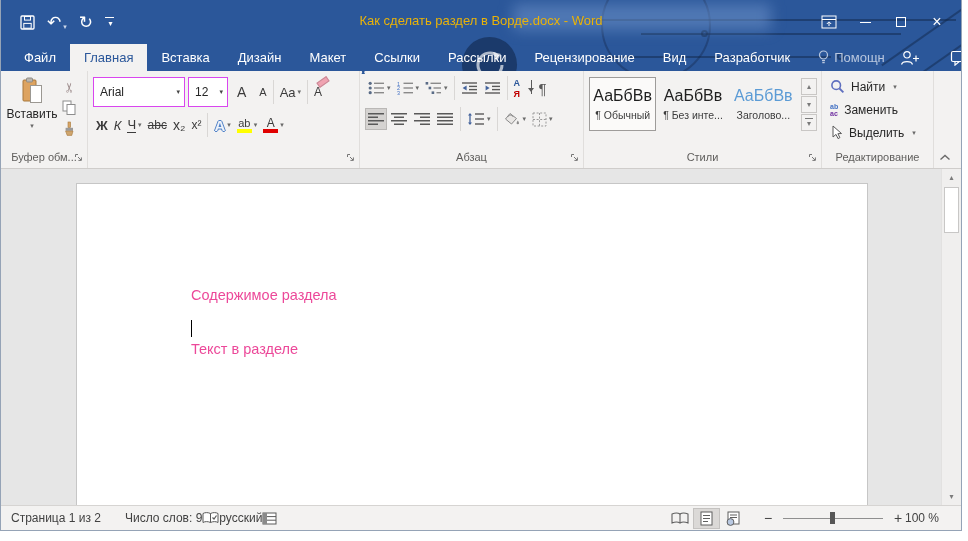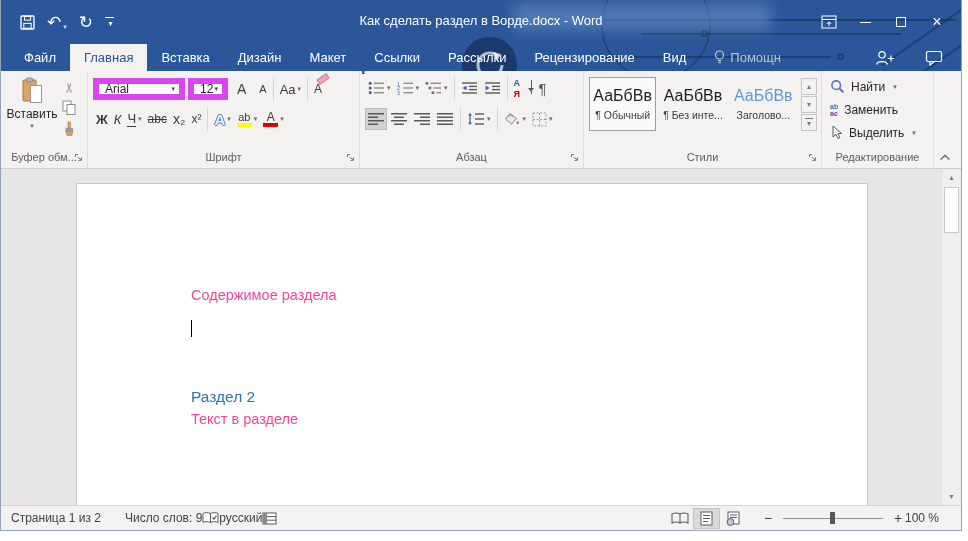--- a/index.html
+++ b/index.html
@@ -21,21 +21,21 @@
   background:rgba(112,148,203,.55);filter:blur(7px);border-radius:4px}
 .titlebar{position:relative;z-index:2;height:44px;display:flex;align-items:center;color:#fff}
 .qat{display:flex;align-items:center;gap:12px;padding-left:19px;min-width:128px}
 .qat-btn{display:flex;align-items:flex-end;color:#fff}
 .glyph-undo,.glyph-redo{font-size:17px;line-height:17px}
 .mini-dd{font-size:7px;line-height:9px;color:#cdd8ea;margin-left:2px}
 .qat-custom{display:flex;flex-direction:column;align-items:center}
 .qat-custom .bar{width:9px;height:1px;background:#fff;margin-bottom:2px}
 .qat-custom .dd{font-size:8px;line-height:7px;color:#fff}
 .title-text{position:absolute;left:0;right:0;top:13px;text-align:center;font-size:13px;
-  color:#ffffff;pointer-events:none}
+  color:#eab308;pointer-events:none}
 .win-controls{margin-left:auto;display:flex;align-items:center;gap:0;padding-right:6px}
 .ctrl{width:36px;height:32px;display:flex;align-items:center;justify-content:center;color:#fff}
 .ctrl .min-bar{width:11px;height:1px;background:#fff}
 .ctrl .max-box{width:10px;height:10px;border:1px solid #fff}
 .ctrl .close-x{font-size:16px;line-height:16px}
 .tabrow{position:relative;z-index:2;height:27px;display:flex;align-items:stretch;padding-left:9px}
 .tab{padding:0 14px;line-height:27px;font-size:13px;color:#fff;white-space:nowrap}
 .tab.active{background:#f3f2f1;color:#2b579a}
 .tab.help{color:#b9c7de;display:flex;align-items:center;gap:5px}
 .chrome-icons{margin-left:auto;display:flex;align-items:center;gap:30px;padding-right:18px}
@@ -57,21 +57,21 @@
 .paste-btn .lbl{font-size:12px;color:#262626;margin-top:3px}
 .paste-btn .dd{margin:1px 0 0}
 .clip-col{display:flex;flex-direction:column;justify-content:flex-start;gap:3px;padding-top:3px}
 .small-ib{width:22px;height:18px;display:flex;align-items:center;justify-content:center}
 .scissors{font-size:13px;color:#9c8b8b;transform:rotate(-90deg)}
 
 
 .g-font{width:272px}
 .g-font .g-body{flex-direction:column;padding-top:6px}
 .frow{display:flex;align-items:center}
-.combo{height:22px;background:#fff;border:6px solid #d946ef;display:flex;align-items:center;
+.combo{height:30px;background:#fff;border:1px solid #d946ef;display:flex;align-items:center;
   font-size:12px;color:#262626;padding-left:6px}
 .combo .dd{margin-left:auto;margin-right:4px;color:#444}
 .combo.name{width:92px}
 .combo.size{width:40px;margin-left:3px}
 .grow-shrink{position:relative;font-size:13px;color:#3b3b3b;font-weight:400}
 .tri{position:absolute;top:-3px;right:-6px;font-size:7px;color:#2b579a}
 .btn-txt{font-size:13px;color:#3b3b3b}
 .u-line{border-bottom:1px solid #3b3b3b;padding-bottom:0}
 .strike{font-size:12px;text-decoration:line-through;color:#3b3b3b}
 .fx-a{font-size:15px;font-weight:bold;color:#eef3fa;
@@ -213,20 +213,21 @@
     <div class="tabrow">
       <div class="tab">Файл</div>
       <div class="tab active">Главная</div>
       <div class="tab">Вставка</div>
       <div class="tab">Дизайн</div>
       <div class="tab">Макет</div>
       <div class="tab">Ссылки</div>
       <div class="tab">Рассылки</div>
       <div class="tab">Рецензирование</div>
       <div class="tab">Вид</div>
+      <div class="tab">Разработчик</div>
       <div class="tab help">
         <svg width="11" height="15" viewBox="0 0 11 15">
           <circle cx="5.5" cy="5" r="4" fill="none" stroke="#b9c7de" stroke-width="1.2"></circle>
           <path d="M4 10.6 h3 M4.3 12.6 h2.4" stroke="#b9c7de" stroke-width="1.2"></path>
         </svg>
         <span>Помощн</span>
       </div>
       <div class="chrome-icons">
         <span>
           <svg width="21" height="16" viewBox="0 0 21 16">
@@ -350,21 +351,20 @@
           </span>
           <span class="ib">
             <span class="mark-btn">
               <span class="t" style="font-size:12px">А</span>
               <span class="bar" style="background:#e00000"></span>
             </span>
             <span class="dd">▾</span>
           </span>
         </div>
       </div>
-      <div class="g-label">Шрифт</div>
       <span class="dlg">
         <svg width="10" height="10" viewBox="0 0 10 10">
             <path d="M1.5 4 V1.5 H4" fill="none" stroke="#767676"></path>
             <path d="M4 4 l3 3 M7.4 4.4 V7.4 H4.4" fill="none" stroke="#767676"></path>
           </svg>
       </span>
     </div>
 
     <div class="rgroup g-par">
       <div class="g-body">
@@ -575,21 +575,20 @@
           <path d="M1.5 5.5 L6 1.5 L10.5 5.5" fill="none" stroke="#6a6a6a" stroke-width="1.4"></path>
         </svg>
       </span>
     </div>
   </div>
 
   <div class="doc-area">
     <div class="page">
       <div class="doc-p">Содержимое раздела</div>
       <div class="caret"></div>
-      <div class="doc-h sect2">Раздел 2</div>
       <div class="doc-p">Текст в разделе</div>
     </div>
     <div class="v-scroll">
       <div class="sb-btn">
         <span>▴</span>
       </div>
       <div class="sb-thumb"></div>
       <div class="sb-btn sb-down">
         <span>▾</span>
       </div>

